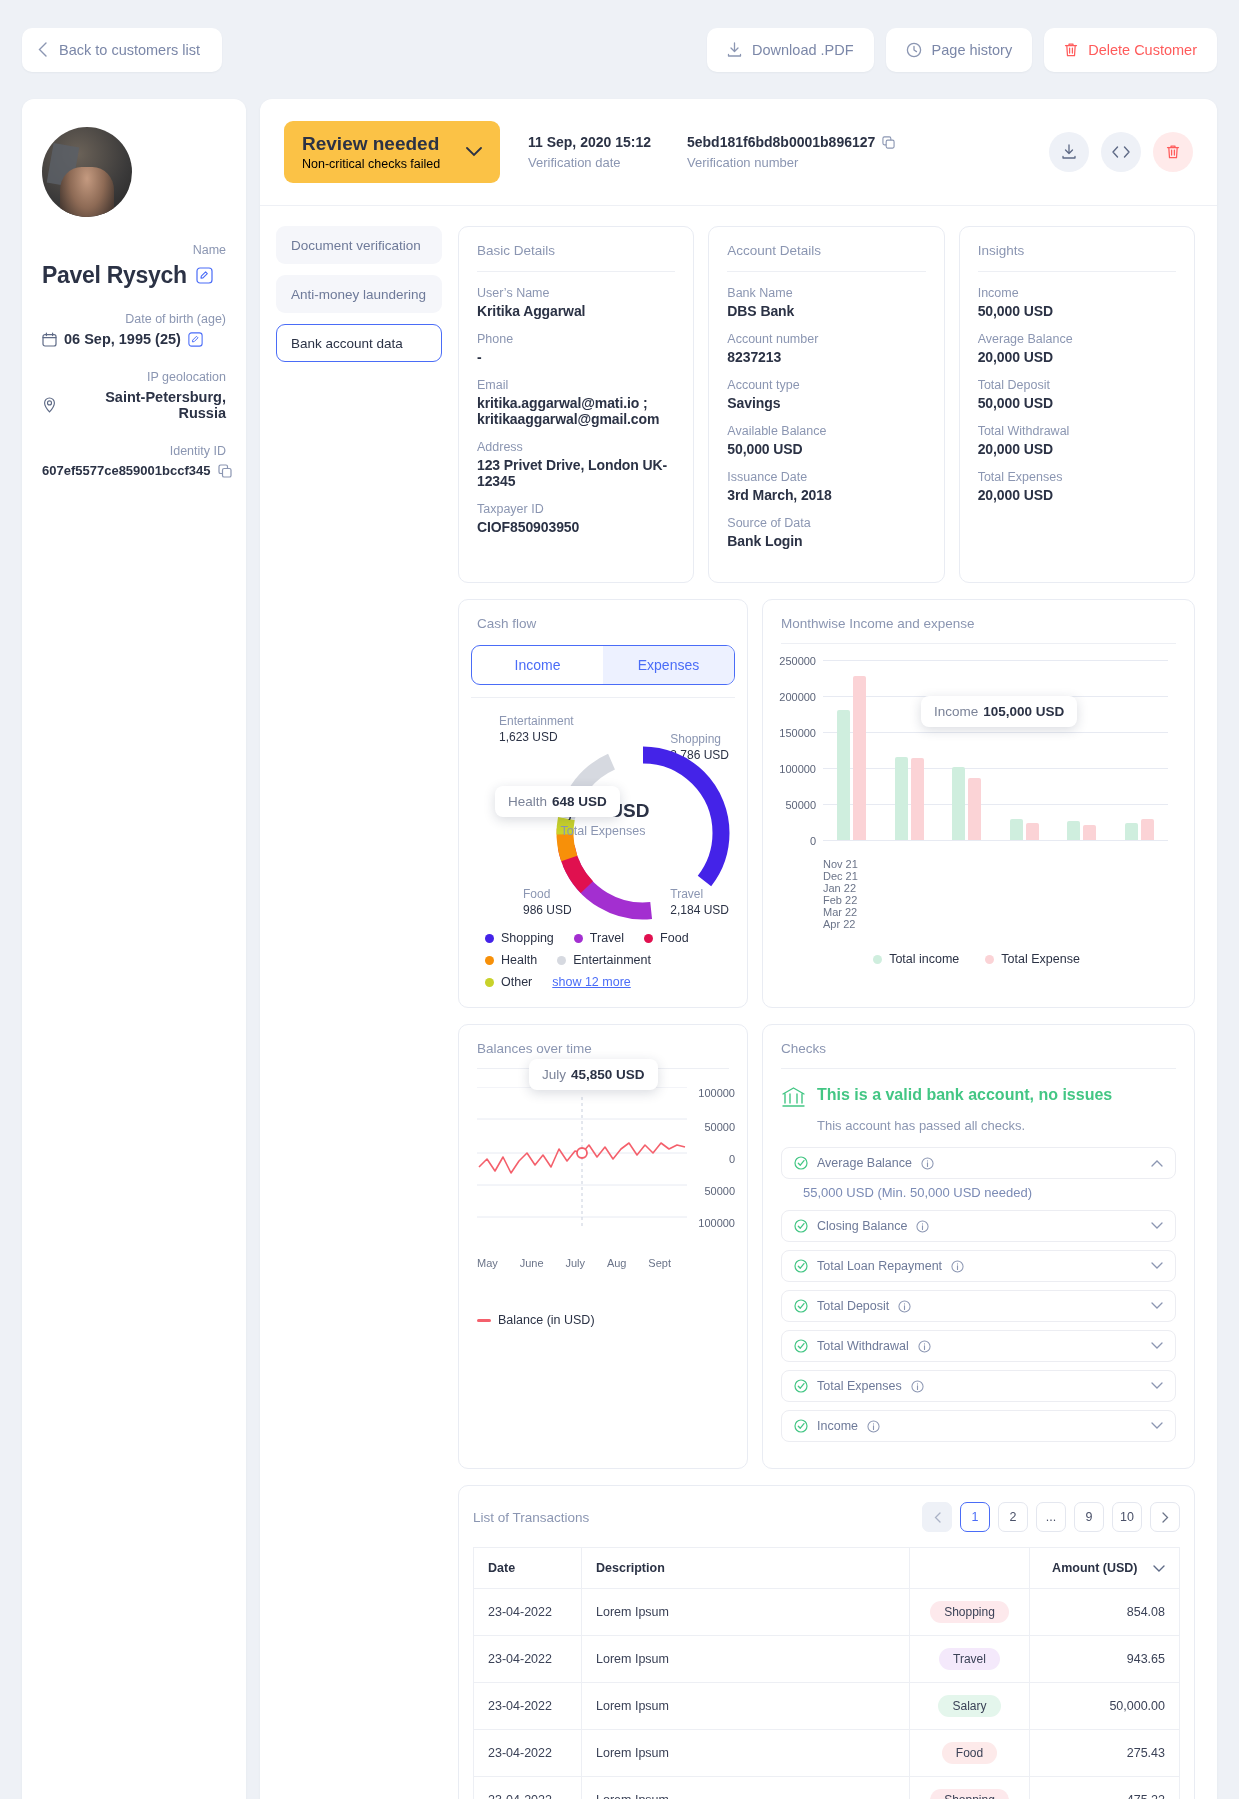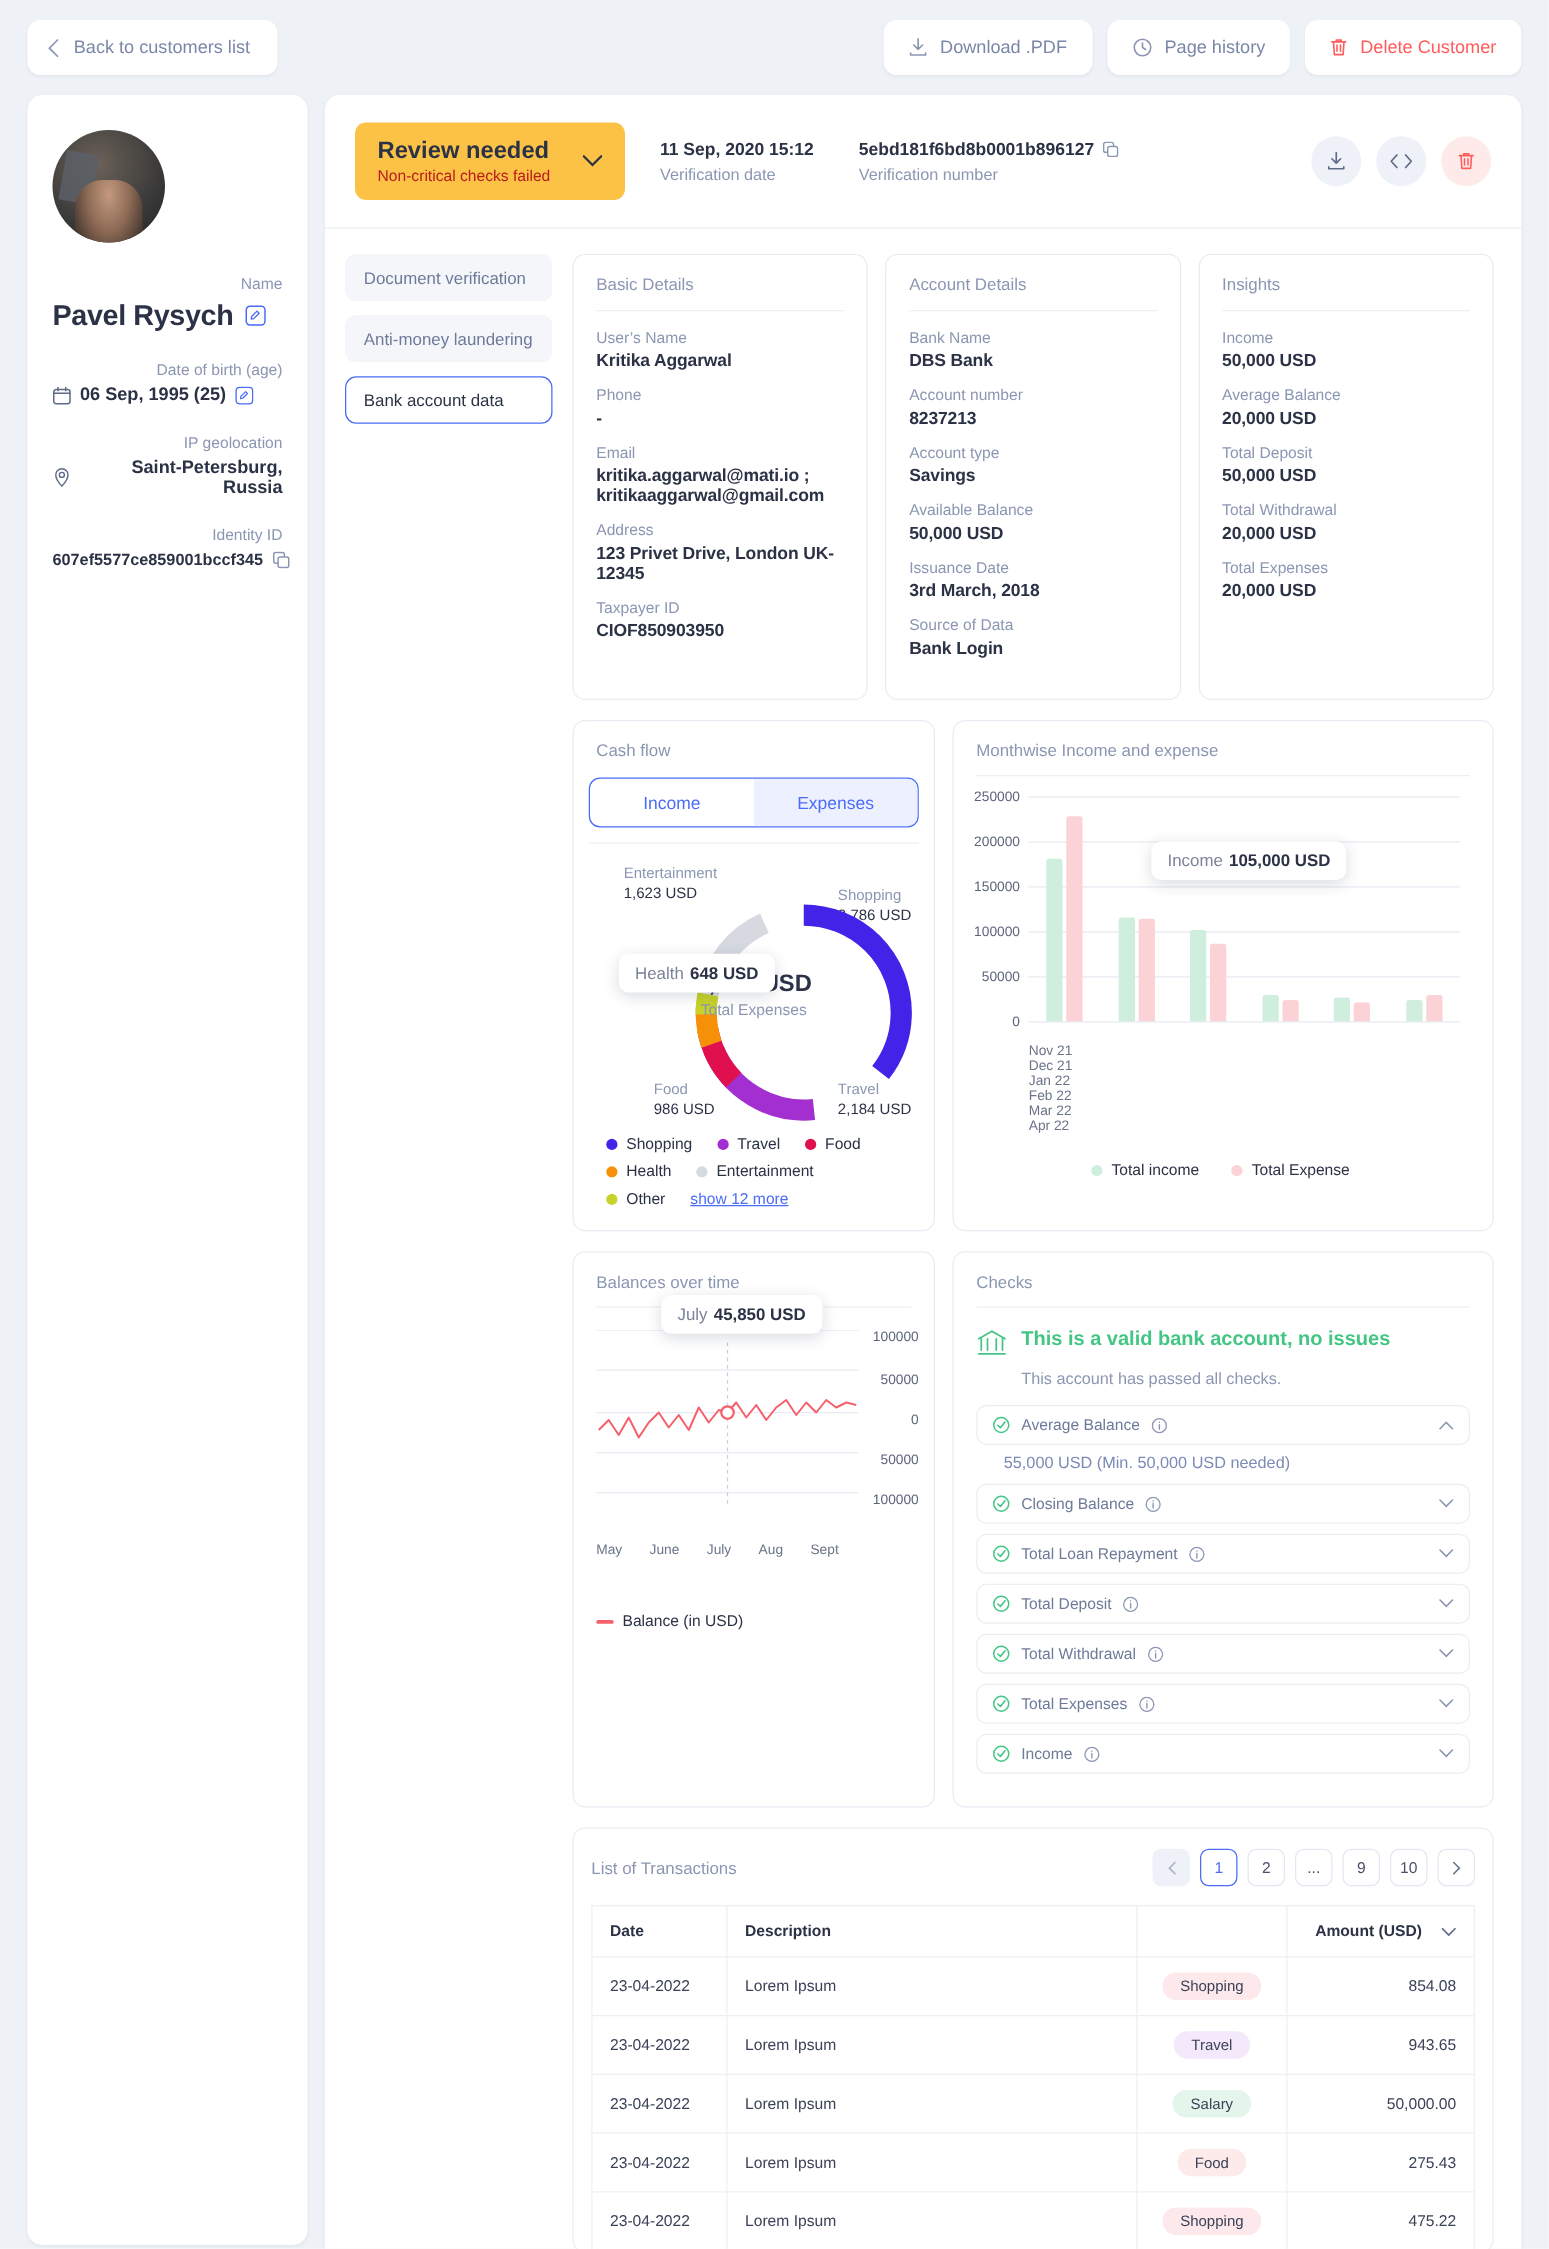--- a/index.html
+++ b/index.html
@@ -5,21 +5,21 @@
   * { box-sizing: border-box; margin: 0; padding: 0; }
   body {
     width: 1239px; height: 1799px;
     background: #eef1f6;
     font-family: "Liberation Sans", sans-serif;
     color: #2b3245;
     overflow: hidden;
     position: relative;
   }
   .topbar {
-    height: 76px; width: 100%;
+    height: 99px; width: 100%;
     display: flex; align-items: center;
     padding: 0 22px;
     position: relative;
   }
   .back-btn {
     background: #fff; border-radius: 10px;
     height: 44px; display: flex; align-items: center;
     gap: 12px; padding: 0 22px 0 16px;
     color: #7b87a8; font-size: 14.5px;
     cursor: pointer;
@@ -65,21 +65,21 @@
   .idval { font-size: 13px; font-weight:bold; display:flex; align-items:center; gap:8px;}
 
   
   .main { flex: 1; background: #fff; border-radius: 12px; box-shadow: 0 1px 3px rgba(40,50,80,.05); padding-bottom: 24px;}
   .status-row { display: flex; align-items: center; padding: 22px 24px; border-bottom: 1px solid #eef0f5; }
   .status-badge {
     background: #fbc246; border-radius: 9px; width: 216px; height: 62px;
     display:flex; align-items:center; padding: 0 18px; position: relative;
   }
   .status-badge .st-title { font-size: 19px; font-weight: bold; color:#2b3245; line-height:1.2;}
-  .status-badge .st-sub { font-size: 12.5px; color:#b91c1c; margin-top:2px;}
+  .status-badge .st-sub { font-size: 12.5px; color:#000000; margin-top:2px;}
   .chev { margin-left: auto; }
   .meta { margin-left: 28px; display: flex; gap: 36px; }
   .meta-v { font-size: 14px; font-weight: bold; display:flex; align-items:center; gap:7px;}
   .meta-l { font-size: 13px; color:#8b96b2; margin-top:5px;}
   .round-btns { margin-left:auto; display:flex; gap:12px; }
   .rbtn { width:40px;height:40px;border-radius:50%;background:#eef1f7;display:flex;align-items:center;justify-content:center;cursor:pointer;}
   .rbtn.red { background:#ffeaea; }
 
   .body-row { display:flex; padding: 20px 22px 0 16px; gap:16px; align-items:flex-start;}
   .tabs { width: 166px; flex:0 0 166px; }

